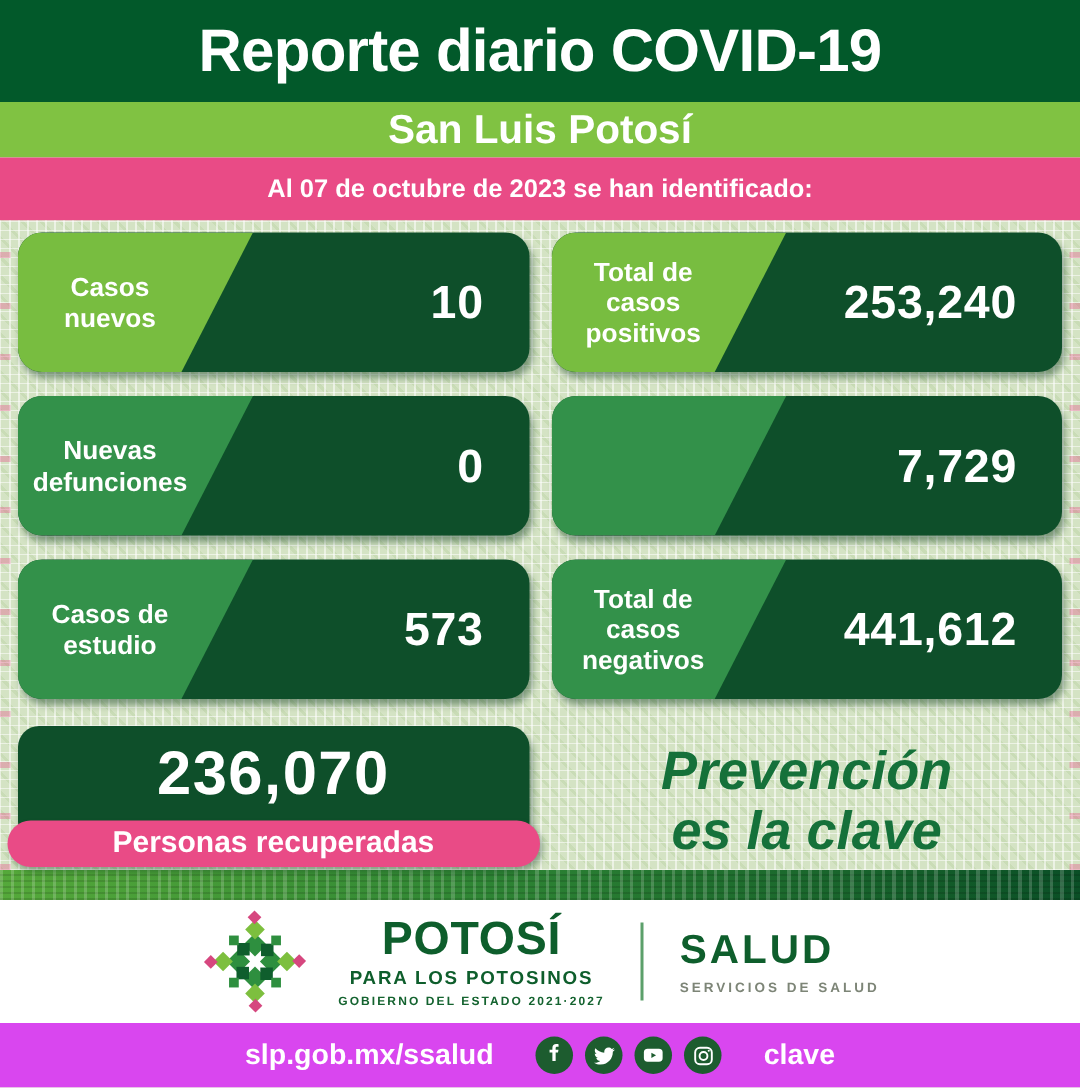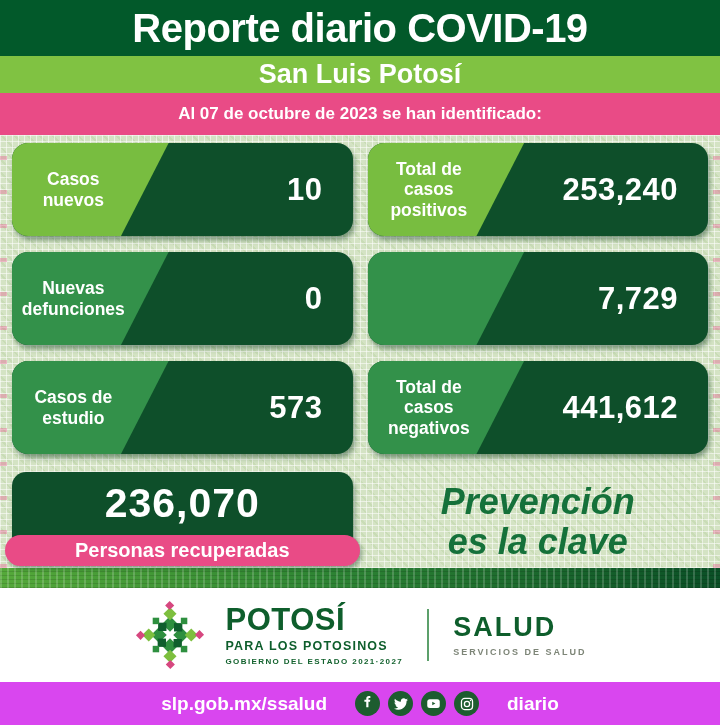--- a/index.html
+++ b/index.html
@@ -1,20 +1,20 @@
 <!DOCTYPE html>
 <html><head>
 <meta charset="utf-8">
 <style>
   * { margin:0; padding:0; box-sizing:border-box; }
   body { font-family:"Liberation Sans", sans-serif; background:#fff; }
   .poster { width:720px; height:725px; display:flex; flex-direction:column; overflow:hidden; position:relative; }
 
   
-  .title-bar { height:56px; background:#02592a; color:#fff; display:flex; align-items:center; justify-content:center; }
+  .title-bar { height:68px; background:#02592a; color:#fff; display:flex; align-items:center; justify-content:center; }
   .title-bar h1 { font-size:40px; font-weight:800; letter-spacing:-0.5px; }
   .subtitle-bar { height:37px; background:#80c242; color:#fff; display:flex; align-items:center; justify-content:center; }
   .subtitle-bar h2 { font-size:27px; font-weight:800; }
   .date-bar { height:42px; background:#e94b86; color:#ffffff; display:flex; align-items:center; justify-content:center; }
   .date-bar div { font-size:17px; font-weight:700; }
 
   
   .main {
     flex:0 0 433px;
     position:relative;
@@ -80,21 +80,21 @@
     height:20px;
     background-image:
       repeating-linear-gradient(90deg, rgba(255,255,255,0.18) 0 2px, transparent 2px 7px),
       repeating-linear-gradient(0deg, rgba(0,0,0,0.12) 0 1px, transparent 1px 4px),
       linear-gradient(90deg, #55a93a 0%, #2e8534 45%, #0a4f26 100%);
   }
 
   
   .footer { flex:1; background:#fff; display:flex; align-items:center; justify-content:center; gap:18px; }
   .emblem { width:74px; height:74px; }
-  .brand-block { display:flex; flex-direction:column; align-items:flex-start; color:#0e5e2c; }
+  .brand-block { display:flex; flex-direction:column; align-items:center; color:#0e5e2c; }
   .brand-name { font-size:31px; font-weight:900; letter-spacing:0.5px; line-height:1; }
   .brand-tagline { font-size:12.5px; font-weight:800; letter-spacing:1.2px; margin-top:4px; }
   .brand-gov { font-size:8px; font-weight:700; letter-spacing:1.4px; margin-top:4px; color:#14632f; }
   .divider { width:2px; height:52px; background:#5ca06b; margin:0 6px; }
   .salud-block { display:flex; flex-direction:column; color:#0e5e2c; }
   .salud-name { font-size:27px; font-weight:800; letter-spacing:2px; line-height:1; }
   .salud-tagline { font-size:9px; font-weight:700; letter-spacing:2px; margin-top:6px; color:#7d8577; }
 
   
   .bottom-bar { height:43px; background:#d946ef; display:flex; align-items:center; justify-content:center; gap:28px; }
@@ -251,16 +251,16 @@
           </svg>
       </span>
       <span class="sicon">
         <svg width="14" height="14" viewBox="0 0 24 24" fill="none" stroke="#ffffff" stroke-width="2.2">
             <rect x="2.5" y="2.5" width="19" height="19" rx="5.5"></rect>
             <circle cx="12" cy="12" r="4.5"></circle>
             <circle cx="18" cy="6" r="1.2" fill="#ffffff" stroke="none"></circle>
           </svg>
       </span>
     </span>
-    <span class="bottom-handle">diario</span>
+    <span class="bottom-handle">clave</span>
   </div>
 
 </div>
 
 </body></html>

